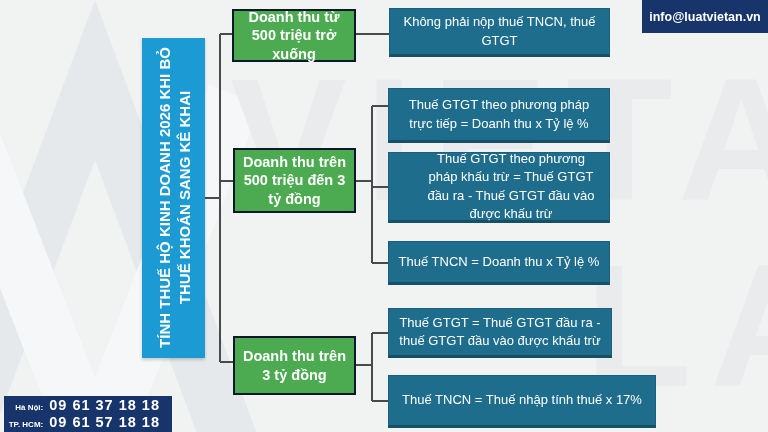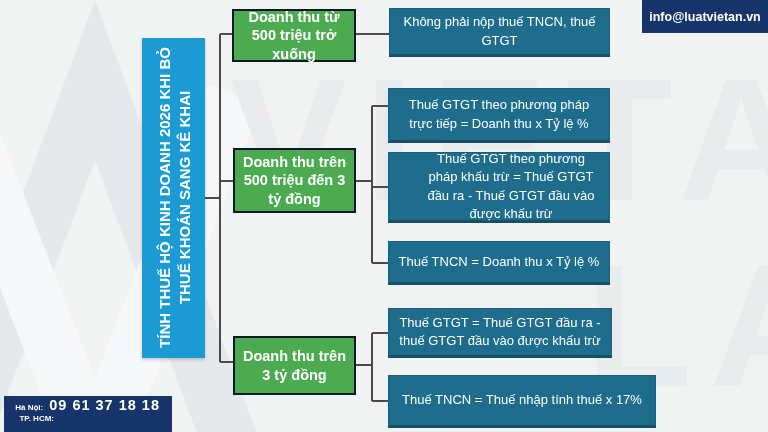--- a/index.html
+++ b/index.html
@@ -116,14 +116,15 @@
   <span>info@luatvietan.vn</span>
 </div>
 
 <div class="contact-bar">
   <div class="contact-row">
     <span class="contact-label">Hà Nội:</span>
     <span class="contact-phone">09 61 37 18 18</span>
   </div>
   <div class="contact-row">
     <span class="contact-label">TP. HCM:</span>
+    <span class="contact-phone">09 61 57 18 18</span>
   </div>
 </div>
 
 </body></html>

